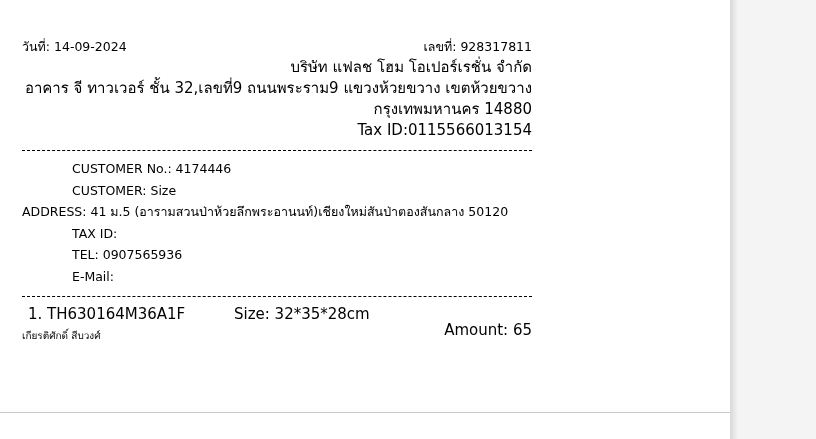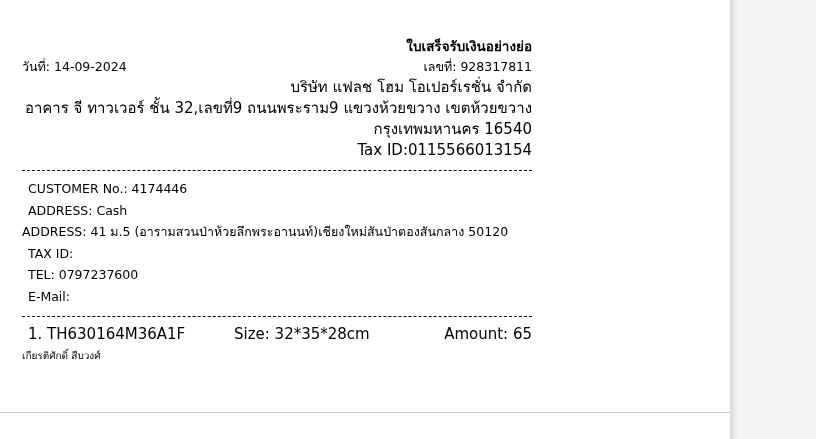--- a/index.html
+++ b/index.html
@@ -89,20 +89,21 @@
   }
 
   .cust-block {
     font-size: 12.5px;
     color: #000;
     line-height: 21.5px;
     padding-left: 6px;
   }
   .cust-line {
     white-space: pre-wrap;
+    margin-left: 44px;
   }
   .cust-line.no-indent {
     padding-left: 0;
     margin-left: -6px;
   }
 
   .item-row {
     position: relative;
     font-size: 15px;
     color: #000;
@@ -116,21 +117,21 @@
     top: 0;
   }
   .item-size {
     position: absolute;
     left: 212px;
     top: 0;
   }
   .item-amount {
     position: absolute;
     right: 0;
-    top: 0;
+    top: 16px;
   }
   .item-desc {
     font-size: 10px;
     color: #000;
     line-height: 21px;
     padding-left: 0;
   }
   .bottom-rule {
     position: absolute;
     left: 0;
@@ -142,40 +143,39 @@
 </style>
 </head>
 <body>
 
 <div id="page">
 
   <div class="receipt-sheet">
 
     <div class="content">
 
-      <div class="hdr-title">ใบเสร็จรับเงินอย่างย่อ</div>
 
       <div class="hdr-row">
         <span class="hdr-date">วันที่:  14-09-2024</span>
         <span>เลขที่: 928317811</span>
       </div>
 
       <div class="hdr-line">บริษัท แฟลช โฮม โอเปอร์เรชั่น จำกัด</div>
       <div class="hdr-line">อาคาร จี ทาวเวอร์ ชั้น 32,เลขที่9 ถนนพระราม9 แขวงห้วยขวาง เขตห้วยขวาง</div>
-      <div class="hdr-line">กรุงเทพมหานคร 16540</div>
+      <div class="hdr-line">กรุงเทพมหานคร 14880</div>
       <div class="hdr-line">Tax ID:0115566013154</div>
 
       <hr class="divider">
 
       <div class="cust-block">
         <div class="cust-line">CUSTOMER No.: 4174446</div>
-        <div class="cust-line">ADDRESS: Cash</div>
+        <div class="cust-line">CUSTOMER: Size</div>
         <div class="cust-line no-indent">ADDRESS: 41 ม.5 (อารามสวนป่าห้วยลึกพระอานนท์)เชียงใหม่สันป่าตองสันกลาง 50120</div>
         <div class="cust-line">TAX ID:</div>
-        <div class="cust-line">TEL: 0797237600</div>
+        <div class="cust-line">TEL: 0907565936</div>
         <div class="cust-line">E-Mail:</div>
       </div>
 
       <hr class="divider">
 
       <div class="item-row">
         <span class="item-code">1. TH630164M36A1F</span>
         <span class="item-size">Size: 32*35*28cm</span>
         <span class="item-amount">Amount: 65</span>
       </div>

